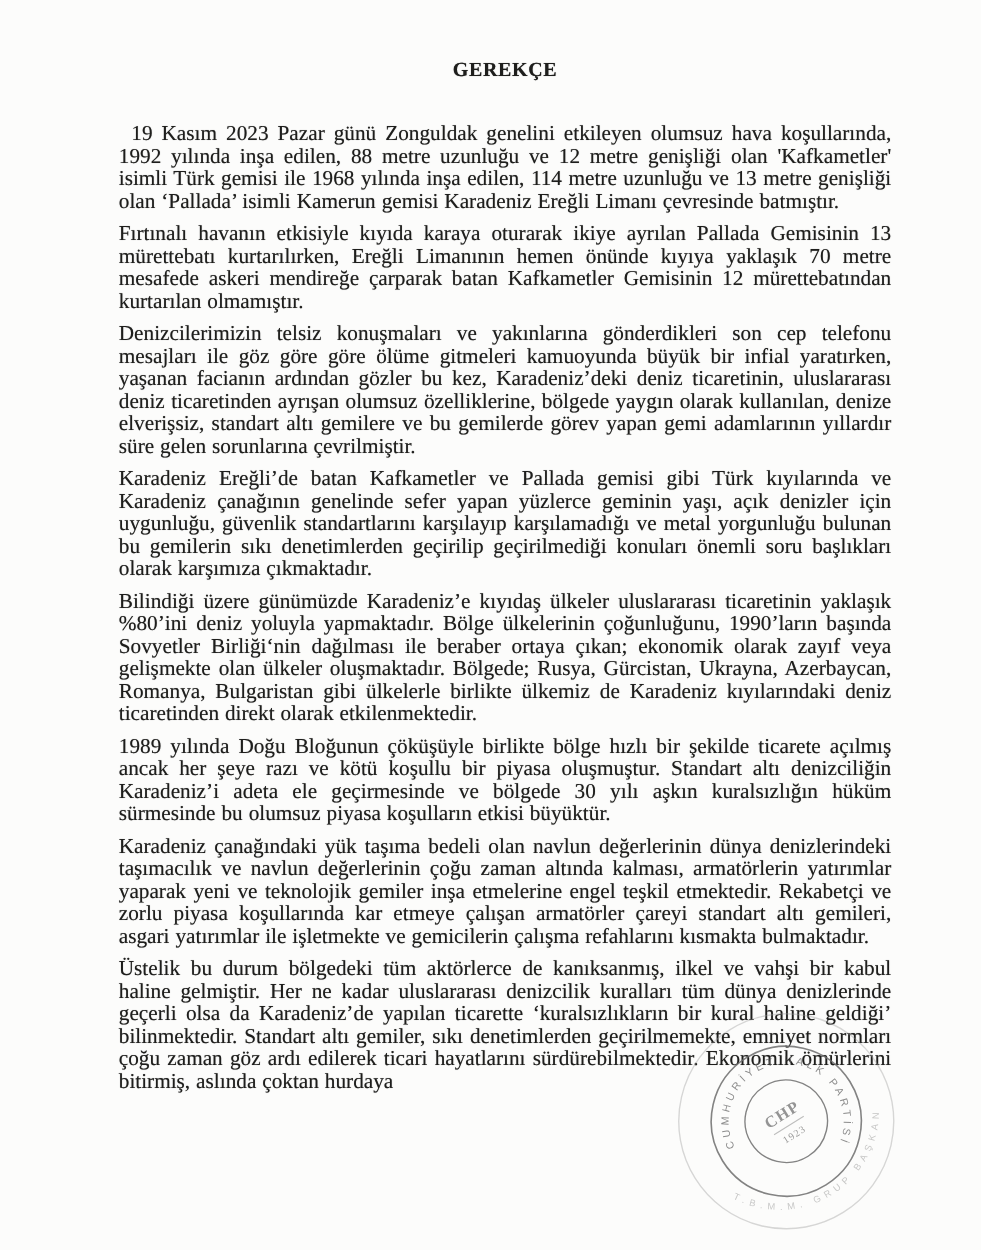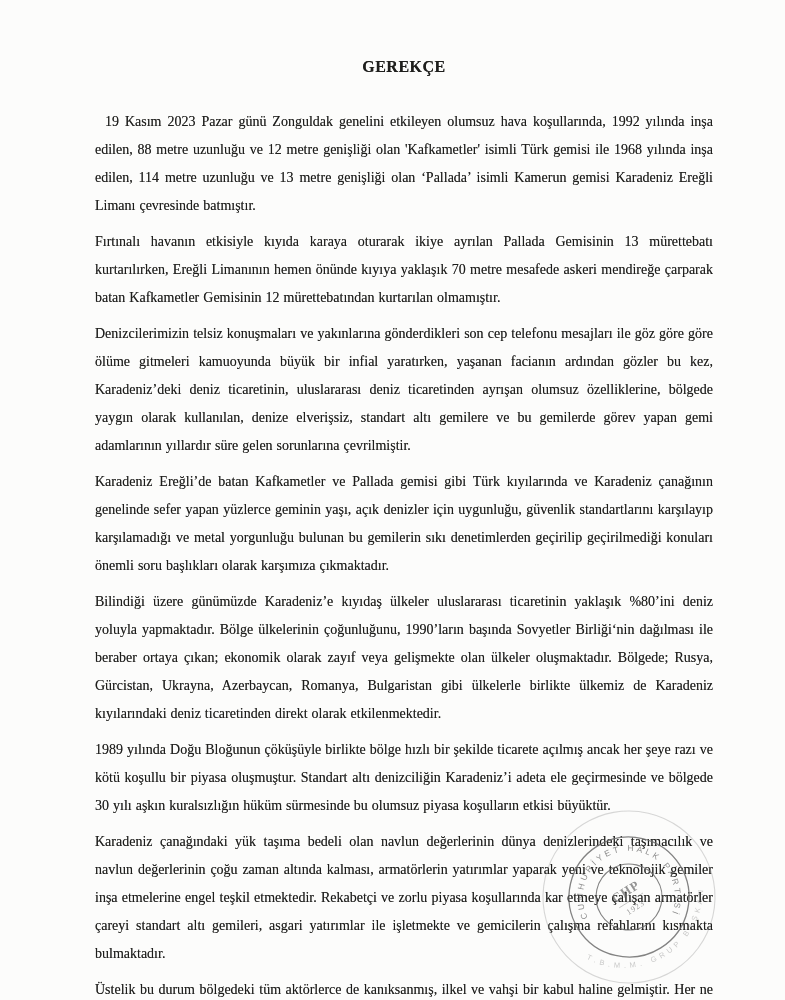--- a/index.html
+++ b/index.html
@@ -17,26 +17,26 @@
     left: 95px;
     top: 46px;
     width: 618px;
     color: #1e1e1c;
   }
   .doc-title {
     text-align: center;
     font-weight: bold;
     font-size: 16px;
     letter-spacing: 0.5px;
-    margin: 12px 0 32px 0;
+    margin: 2px 0 32px 0;
     text-shadow: 0 0 0.6px rgba(20,20,20,0.7);
   }
   .doc p {
-    font-size: 14px;
-    line-height: 28px;
+    font-size: 17px;
+    line-height: 18px;
     text-align: justify;
     margin: 0 0 8px 0;
     text-shadow: 0 0 0.6px rgba(20,20,20,0.55);
     word-spacing: 0.5px;
   }
   .doc p.first { text-indent: 10px; }
   .stamp {
     position: absolute;
     left: 520px;
     top: 795px;

